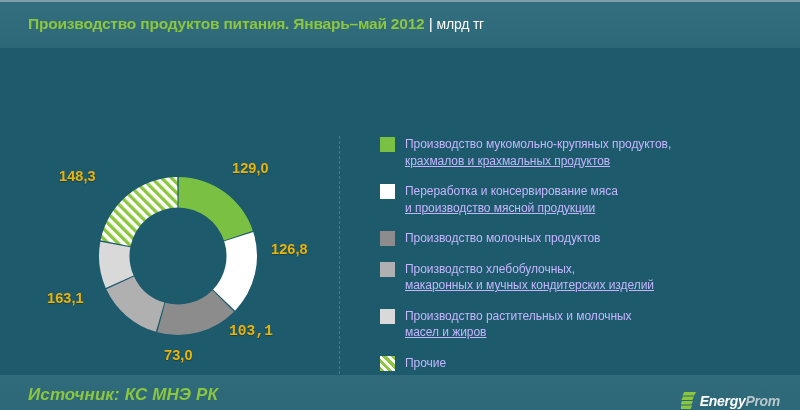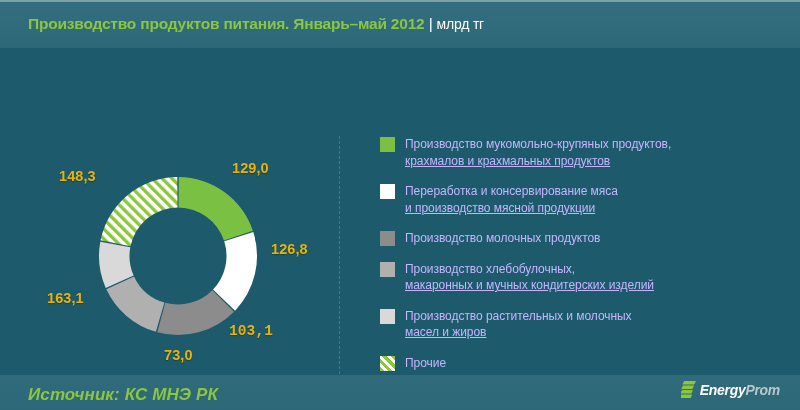--- a/index.html
+++ b/index.html
@@ -85,21 +85,21 @@
   .footer-band{
     position:absolute;left:0;top:375px;width:800px;height:35px;
     background:linear-gradient(180deg,#2f6b7b 0%,#2c6878 100%);
   }
   .source{
     position:absolute;left:28px;top:385px;
     color:#8cc63e;font-size:17px;font-style:italic;font-weight:bold;
     letter-spacing:0.1px;
   }
   .logo{
-    position:absolute;right:20px;top:381px;
+    position:absolute;right:20px;top:392px;
     display:flex;align-items:center;
   }
   .logo-mark{
     width:15px;height:17px;margin-right:4px;position:relative;
   }
   .logo-text{
     font-size:14px;font-weight:bold;font-style:italic;
     color:#ffffff;letter-spacing:-0.3px;
   }
   .logo-text .prom{color:#b9c6cb;}

